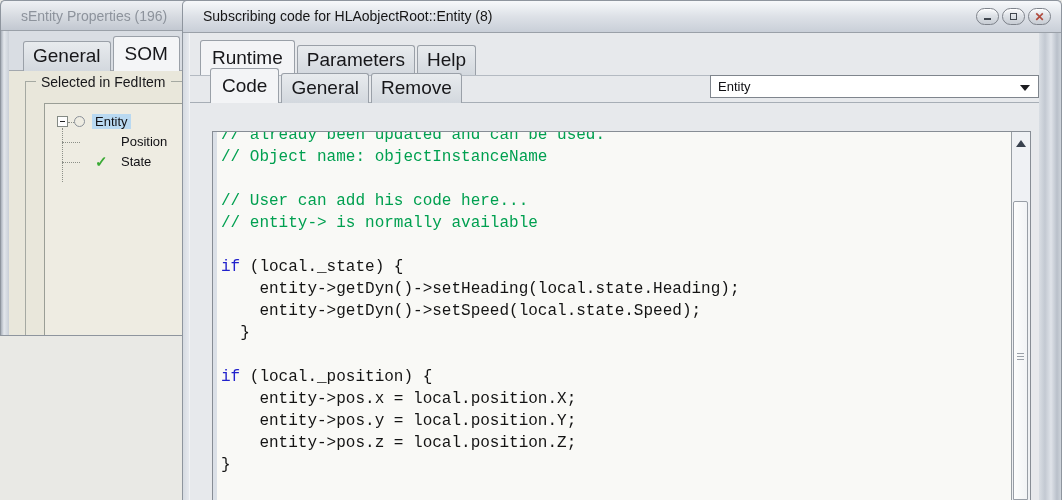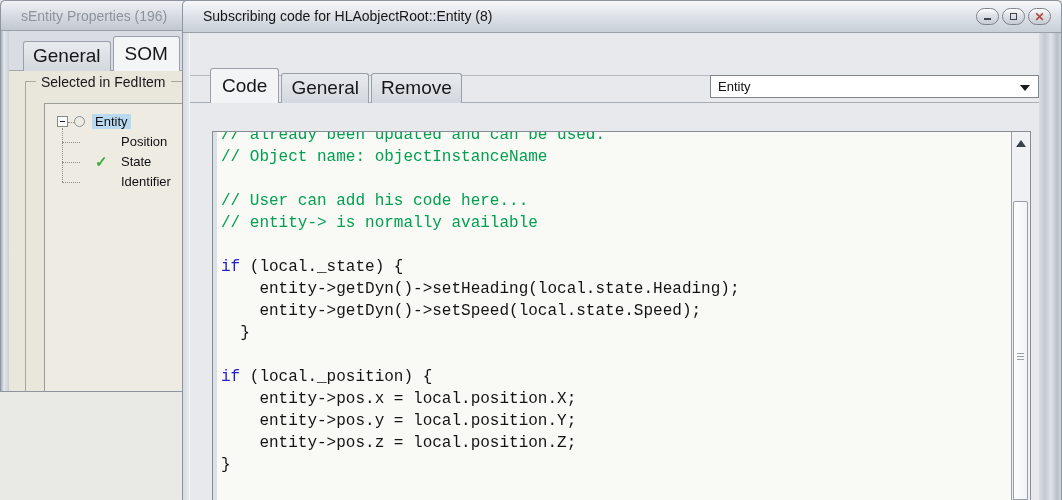--- a/index.html
+++ b/index.html
@@ -4,21 +4,21 @@
 <style>
   :root{
     --comment:#00a050; --keyword:#2222cc; --selection:#b9d9f1;
     --check:#3aaa35; --closered:#b04a3c;
   }
   *{margin:0;padding:0;box-sizing:border-box;}
   html,body{width:1062px;height:500px;overflow:hidden;}
   body{background:#e9e9e5;font-family:"Liberation Sans",sans-serif;position:relative;}
 
   
-  .lwin{position:absolute;left:0;top:108;width:196px;height:392px;
+  .lwin{position:absolute;left:0;top:108;width:196px;height:336px;
     background:linear-gradient(90deg,#aab1bb 0,#e3e7ec 3px,#c9cfd7 8px);
     border:1px solid #8e959e;border-right:none;border-radius:5px 0 0 0;overflow:hidden;}
   .lwin-titlebar{position:absolute;left:0;top:0;right:0;height:30px;
     background:linear-gradient(180deg,#eff1f4 0,#d6dae0 55%,#c2c8d1 100%);
     border-bottom:1px solid #9aa0a8;border-radius:5px 0 0 0;
     font-size:14px;color:#8d939c;line-height:30px;padding-left:20px;white-space:nowrap;}
   .lwin-client{position:absolute;left:8px;top:30px;right:0;bottom:0;background:#e9e7db;}
   .lw-tabstrip{position:absolute;left:0;top:0;right:0;height:40px;background:#d9dde3;
     border-bottom:1px solid #a3a8ae;}
   .lw-tabs{position:absolute;left:14px;top:12px;height:28px;display:flex;align-items:flex-end;z-index:2;}
@@ -125,24 +125,20 @@
         <div id="tree-children">
             <div class="tree-row">
               <span class="hdots" style="left: 17px; top: 10px; width: 18px;"></span>
               <span class="tree-label" style="left: 73px; text-align: center;">Position</span>
             </div>
             <div class="tree-row">
               <span class="hdots" style="left: 17px; top: 10px; width: 18px;"></span>
               <span class="checkmark">✓</span>
               <span class="tree-label" style="left: 73px;">State</span>
             </div>
-            <div class="tree-row">
-              <span class="hdots" style="left: 17px; top: 10px; width: 18px;"></span>
-              <span class="tree-label" style="left: 73px;">Identifier</span>
-            </div>
           </div>
         <span class="vdots" style="left:17px;top:24px;height:54px;"></span>
       </div>
     </div>
   </div>
 </div>
 
 <div class="dlg">
   <div class="dlg-titlebar">
     <div class="dlg-title">Subscribing code for HLAobjectRoot::Entity (8)</div>
@@ -154,20 +150,25 @@
           <span class="glyph-max"></span>
         </div>
         <div class="winbtn">
           <span class="glyph-close">✕</span>
         </div>
       </div>
   </div>
   <div class="dlg-client">
     <div class="tabline1"></div>
     <div class="tabline2"></div>
+    <div class="tabs1" id="tabs1">
+        <div class="tab active">Runtime</div>
+        <div class="tab">Parameters</div>
+        <div class="tab">Help</div>
+      </div>
     <div class="tabs2" id="tabs2">
         <div class="tab active">Code</div>
         <div class="tab">General</div>
         <div class="tab">Remove</div>
       </div>
 
     <div class="dropdown">
       <span>Entity</span>
       <span class="dd-arrow"></span>
     </div>

